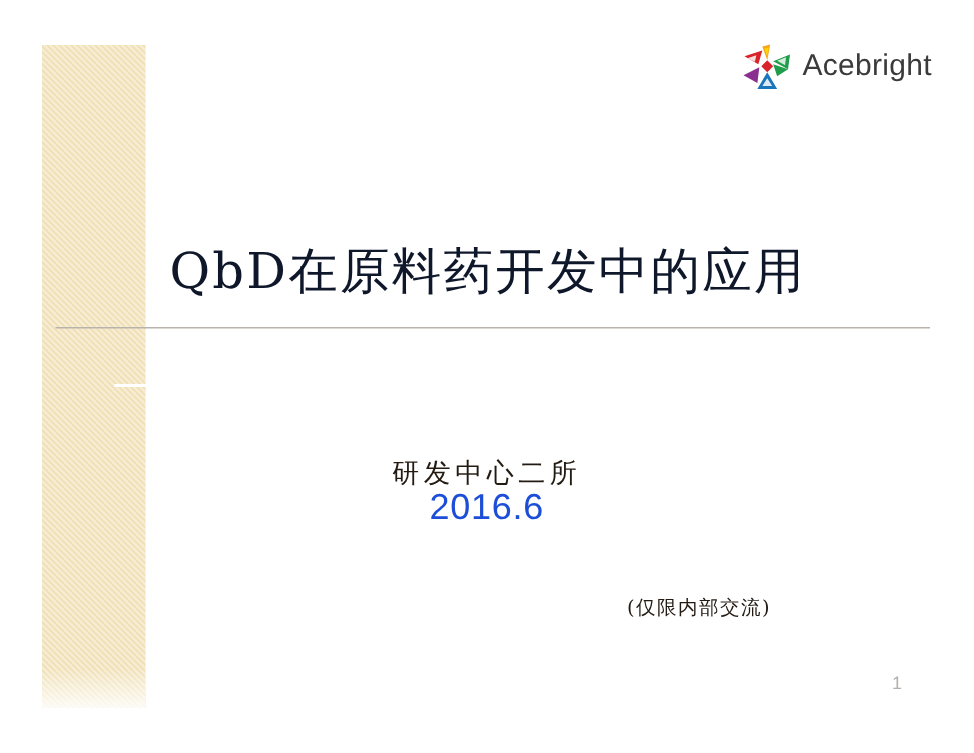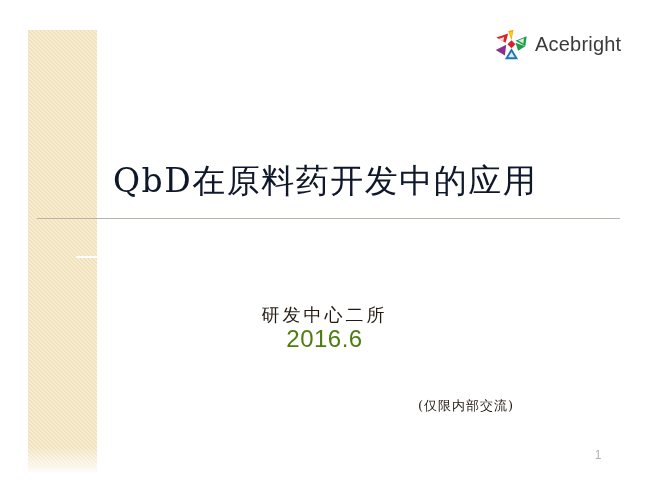--- a/index.html
+++ b/index.html
@@ -118,21 +118,21 @@
     margin-top: 20px;
   }
   #subtitle-date {
     position: absolute;
     left: 0;
     top: 325px;
     width: 649px;
     text-align: center;
     font-family: "Liberation Sans", sans-serif;
     font-size: 24px;
-    color: #4d7c0f;
+    color: #1d4ed8;
     letter-spacing: .5px;
     line-height: 1.2;
   }
 
   
   #notice {
     position: absolute;
     left: 418px;
     top: 398px;
     font-family: "DejaVu Serif", "Liberation Serif", serif;

